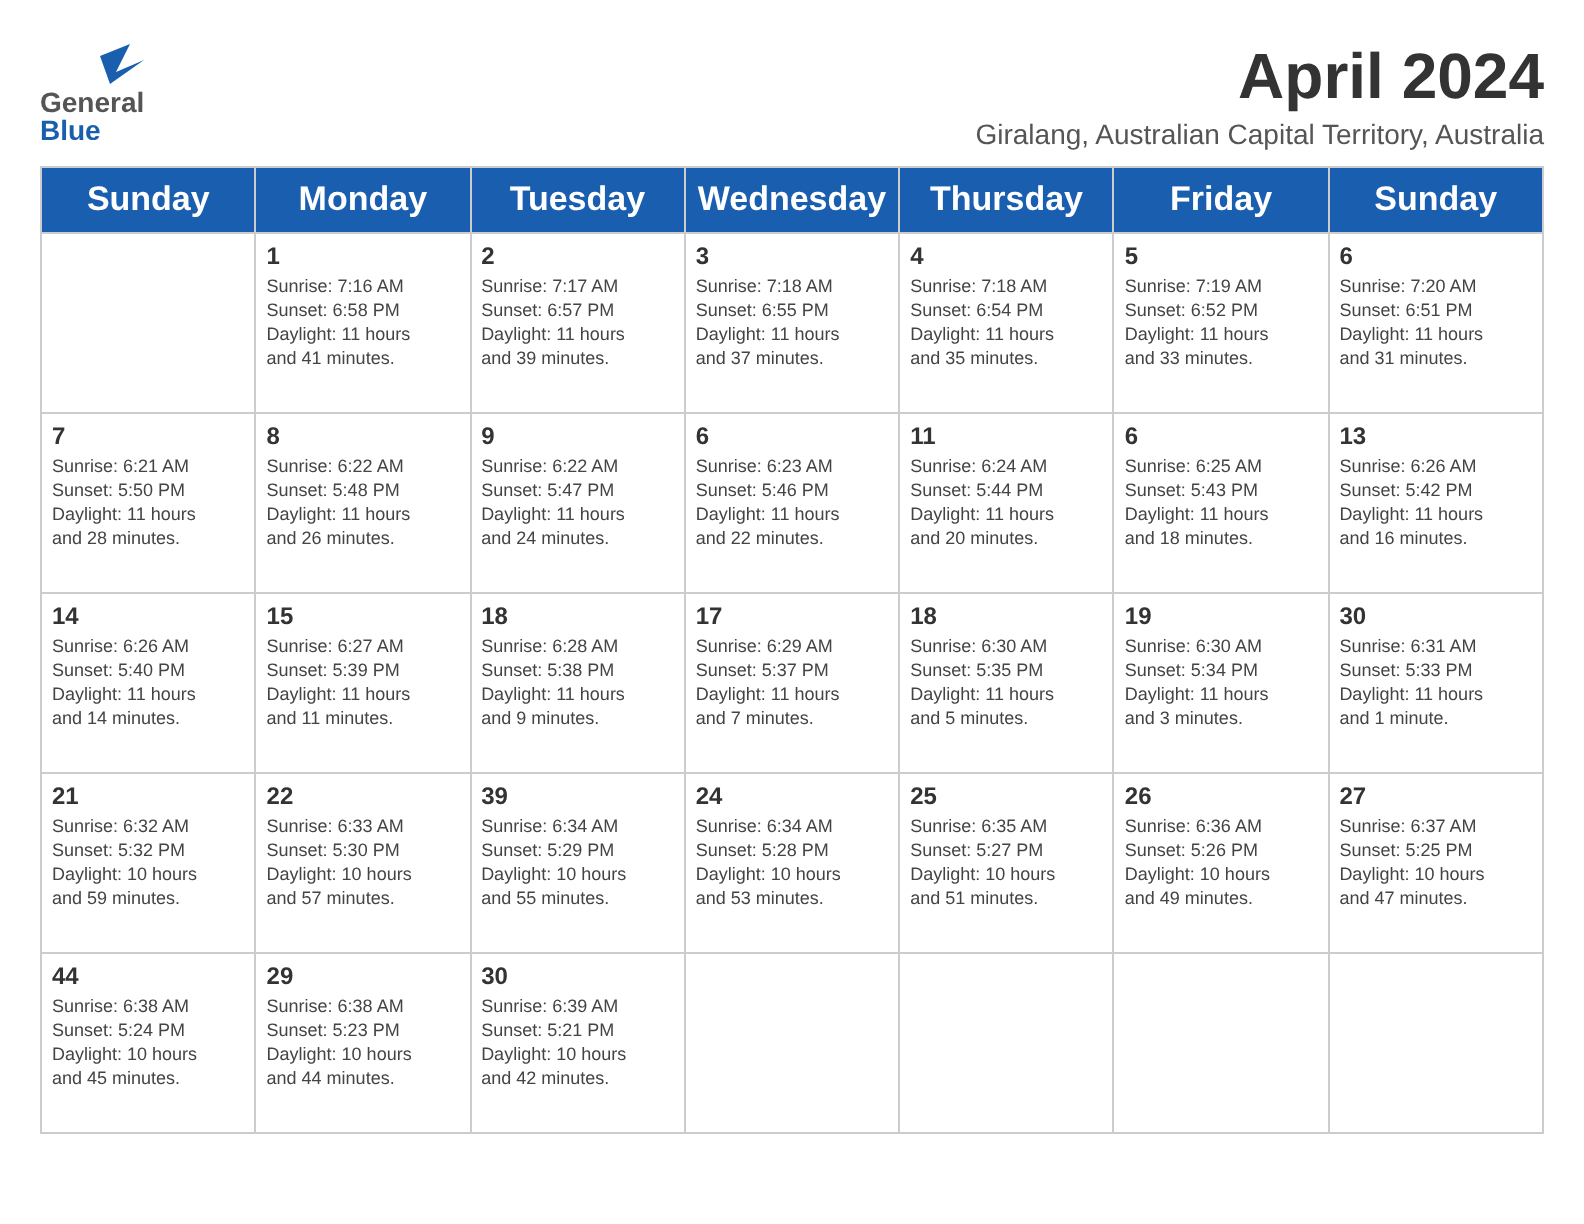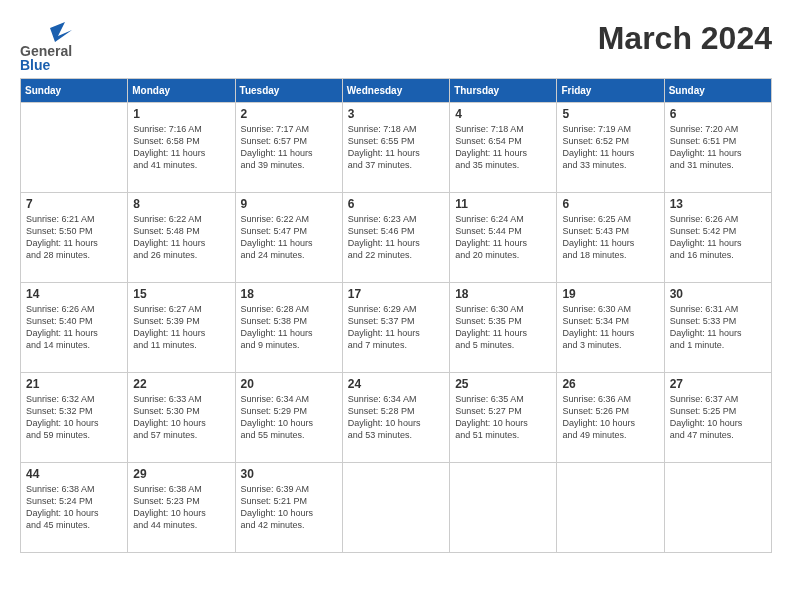--- a/index.html
+++ b/index.html
@@ -36,24 +36,24 @@
       margin-top: 2px;
     }
     .calendar-table {
       width: 100%;
       border-collapse: collapse;
       margin-top: 8px;
     }
     .calendar-table th {
       background-color: #1a5faf;
       color: #fff;
-      font-size: 10px;
+      font-size: 17px;
       font-weight: bold;
       padding: 6px 4px;
-      text-align: left;
+      text-align: center;
       border: 1px solid #ccc;
     }
     .calendar-table td {
       border: 1px solid #ccc;
       vertical-align: top;
       padding: 4px 5px;
       font-size: 9.5px;
       color: #333;
       width: calc(100% / 7);
       min-height: 80px;
@@ -87,21 +87,22 @@
 <div class="header-area">
   <div class="logo">
     <svg width="90" height="50" viewBox="0 0 90 50">
 
       <polygon points="30,8 45,2 38,16 52,10 35,22" fill="#1a5faf"></polygon>
       <text x="0" y="36" font-family="Arial" font-size="14" font-weight="bold" fill="#555">General</text>
       <text x="0" y="50" font-family="Arial" font-size="14" font-weight="bold" fill="#1a5faf">Blue</text>
     </svg>
   </div>
   <div class="title-block">
-    <div class="month-title">March 2024</div>
+    <div class="month-title">April 2024</div>
+    <div class="location-title">Giralang, Australian Capital Territory, Australia</div>
   </div>
 </div>
 
 <table class="calendar-table">
   <thead>
     <tr>
     <th>Sunday</th>
         <th>Monday</th>
         <th>Tuesday</th>
         <th>Wednesday</th>
@@ -201,21 +202,21 @@
       <tr class="week-row">
         <td>
           <span class="day-number">21</span>
           <div class="day-info">Sunrise: 6:32 AM<br>Sunset: 5:32 PM<br>Daylight: 10 hours<br>and 59 minutes.</div>
         </td>
         <td>
           <span class="day-number">22</span>
           <div class="day-info">Sunrise: 6:33 AM<br>Sunset: 5:30 PM<br>Daylight: 10 hours<br>and 57 minutes.</div>
         </td>
         <td>
-          <span class="day-number">20</span>
+          <span class="day-number">39</span>
           <div class="day-info">Sunrise: 6:34 AM<br>Sunset: 5:29 PM<br>Daylight: 10 hours<br>and 55 minutes.</div>
         </td>
         <td>
           <span class="day-number">24</span>
           <div class="day-info">Sunrise: 6:34 AM<br>Sunset: 5:28 PM<br>Daylight: 10 hours<br>and 53 minutes.</div>
         </td>
         <td>
           <span class="day-number">25</span>
           <div class="day-info">Sunrise: 6:35 AM<br>Sunset: 5:27 PM<br>Daylight: 10 hours<br>and 51 minutes.</div>
         </td>

